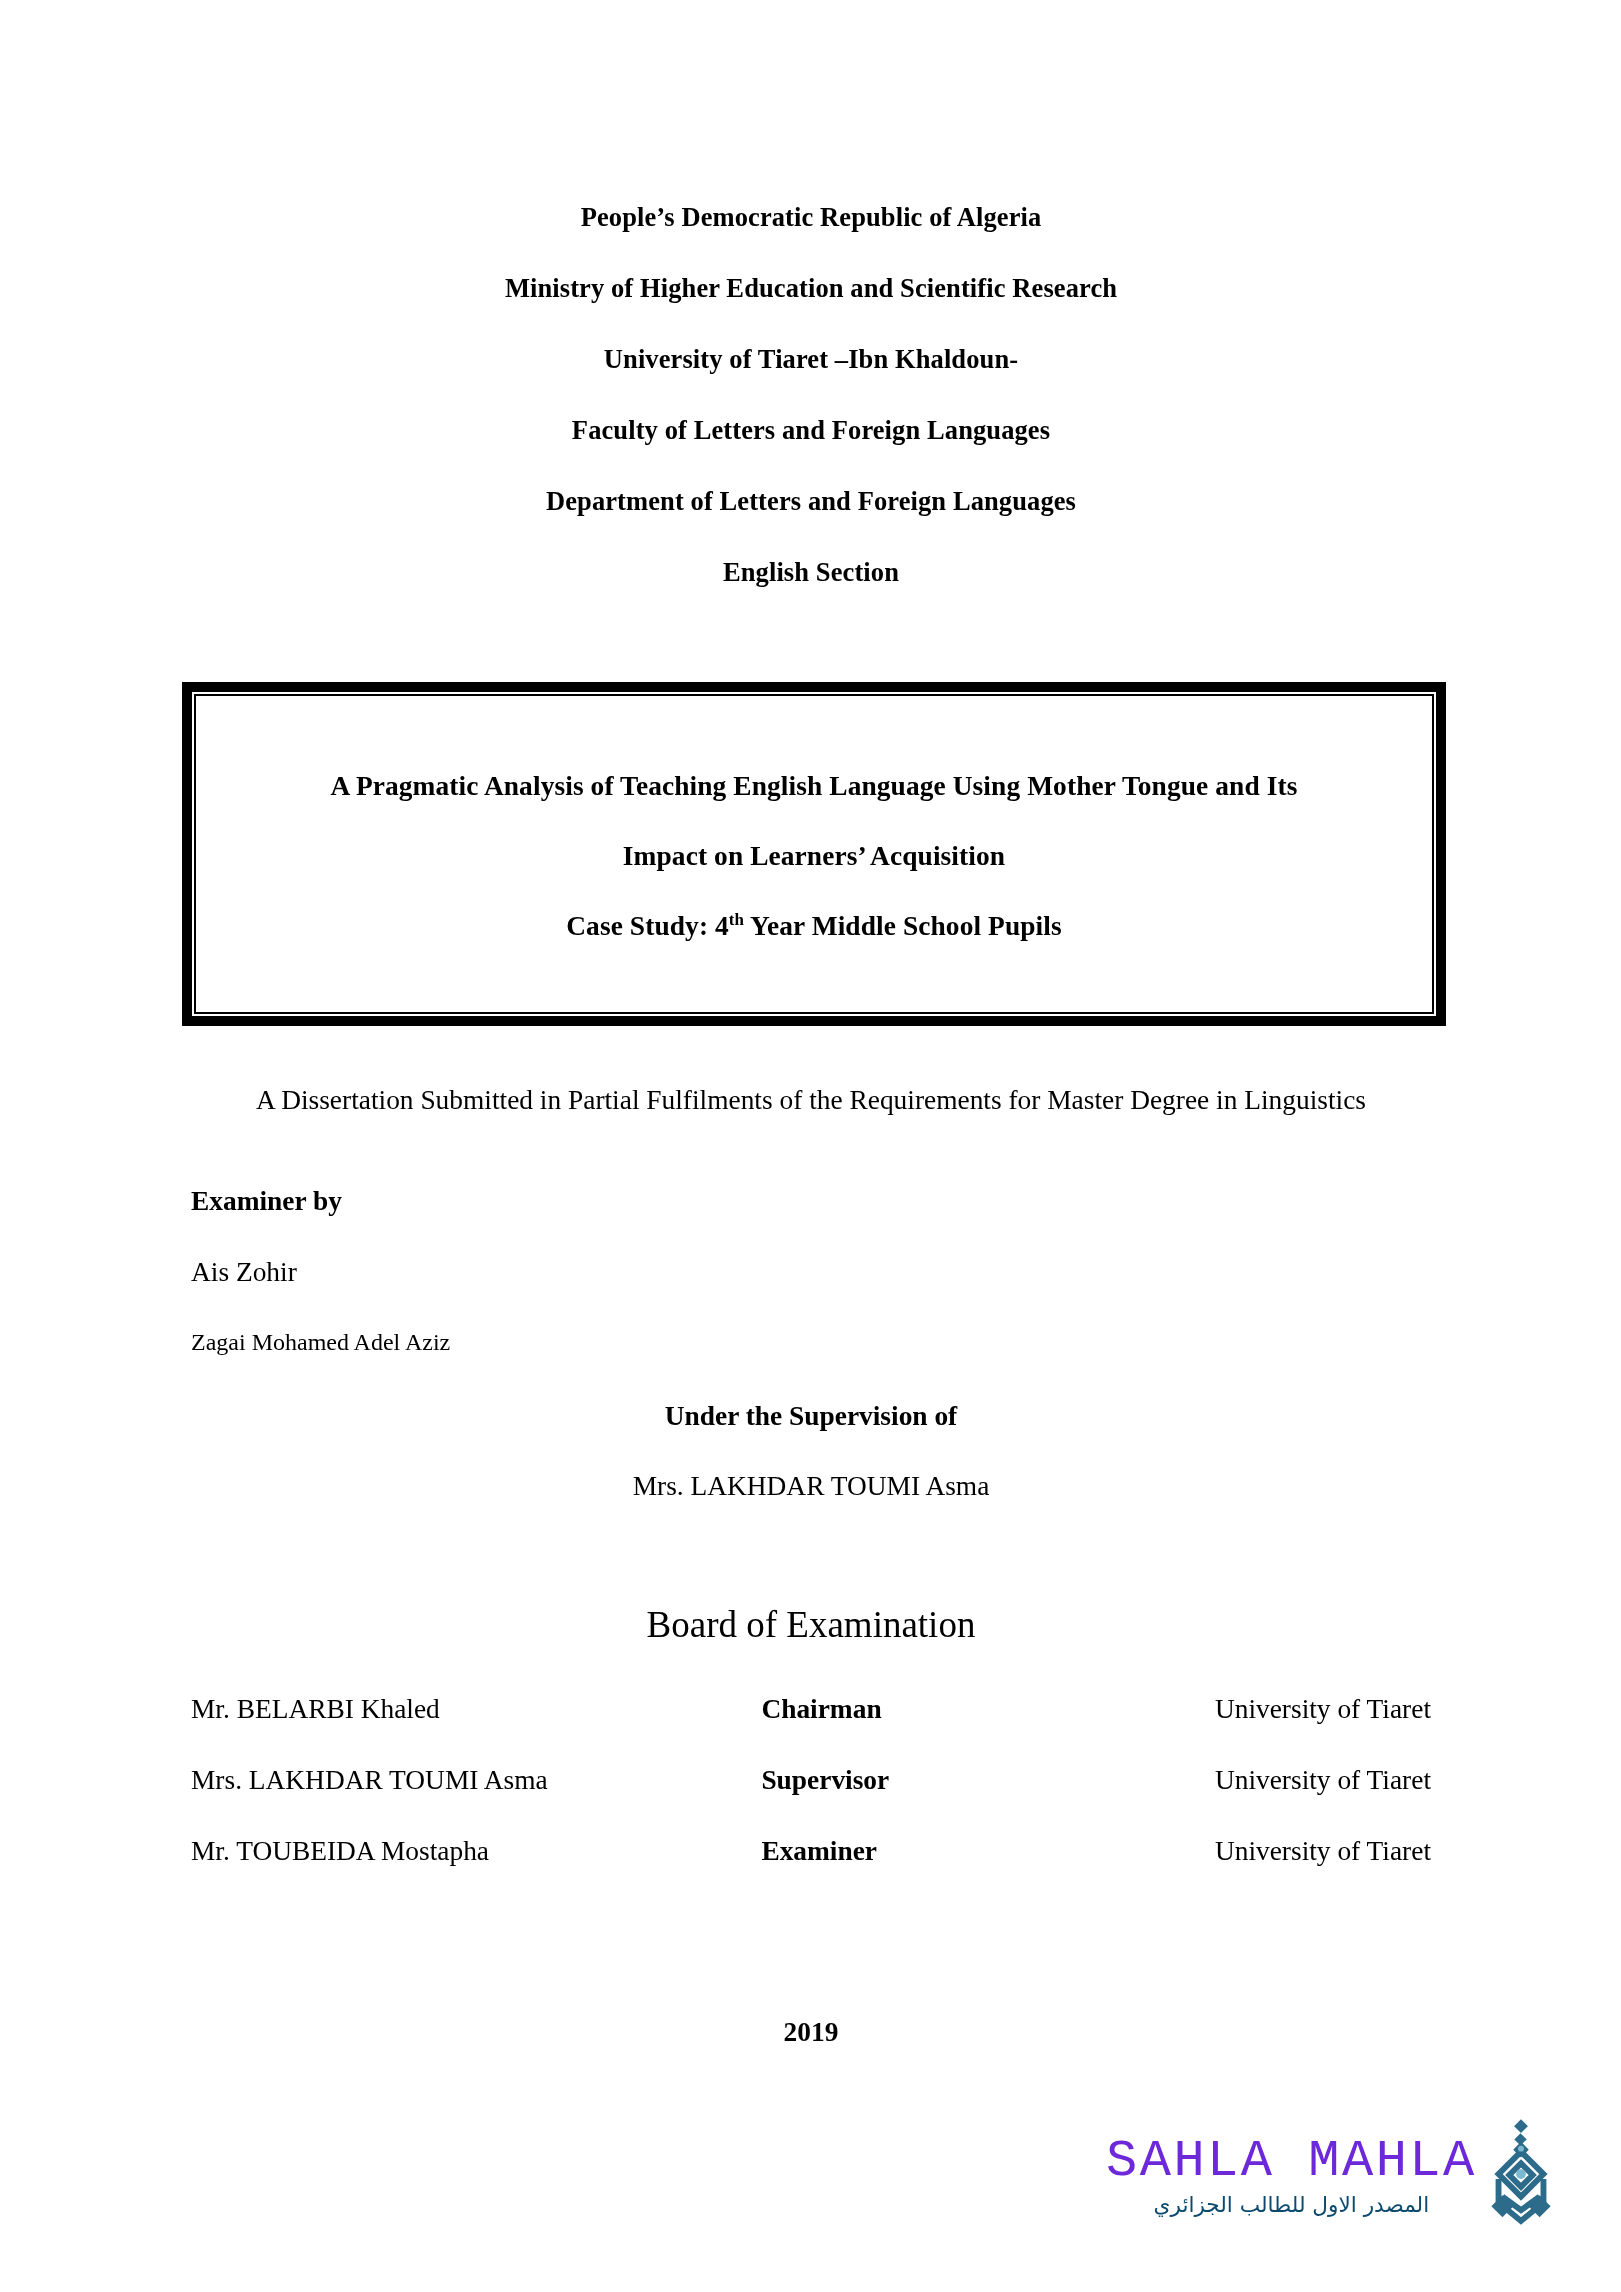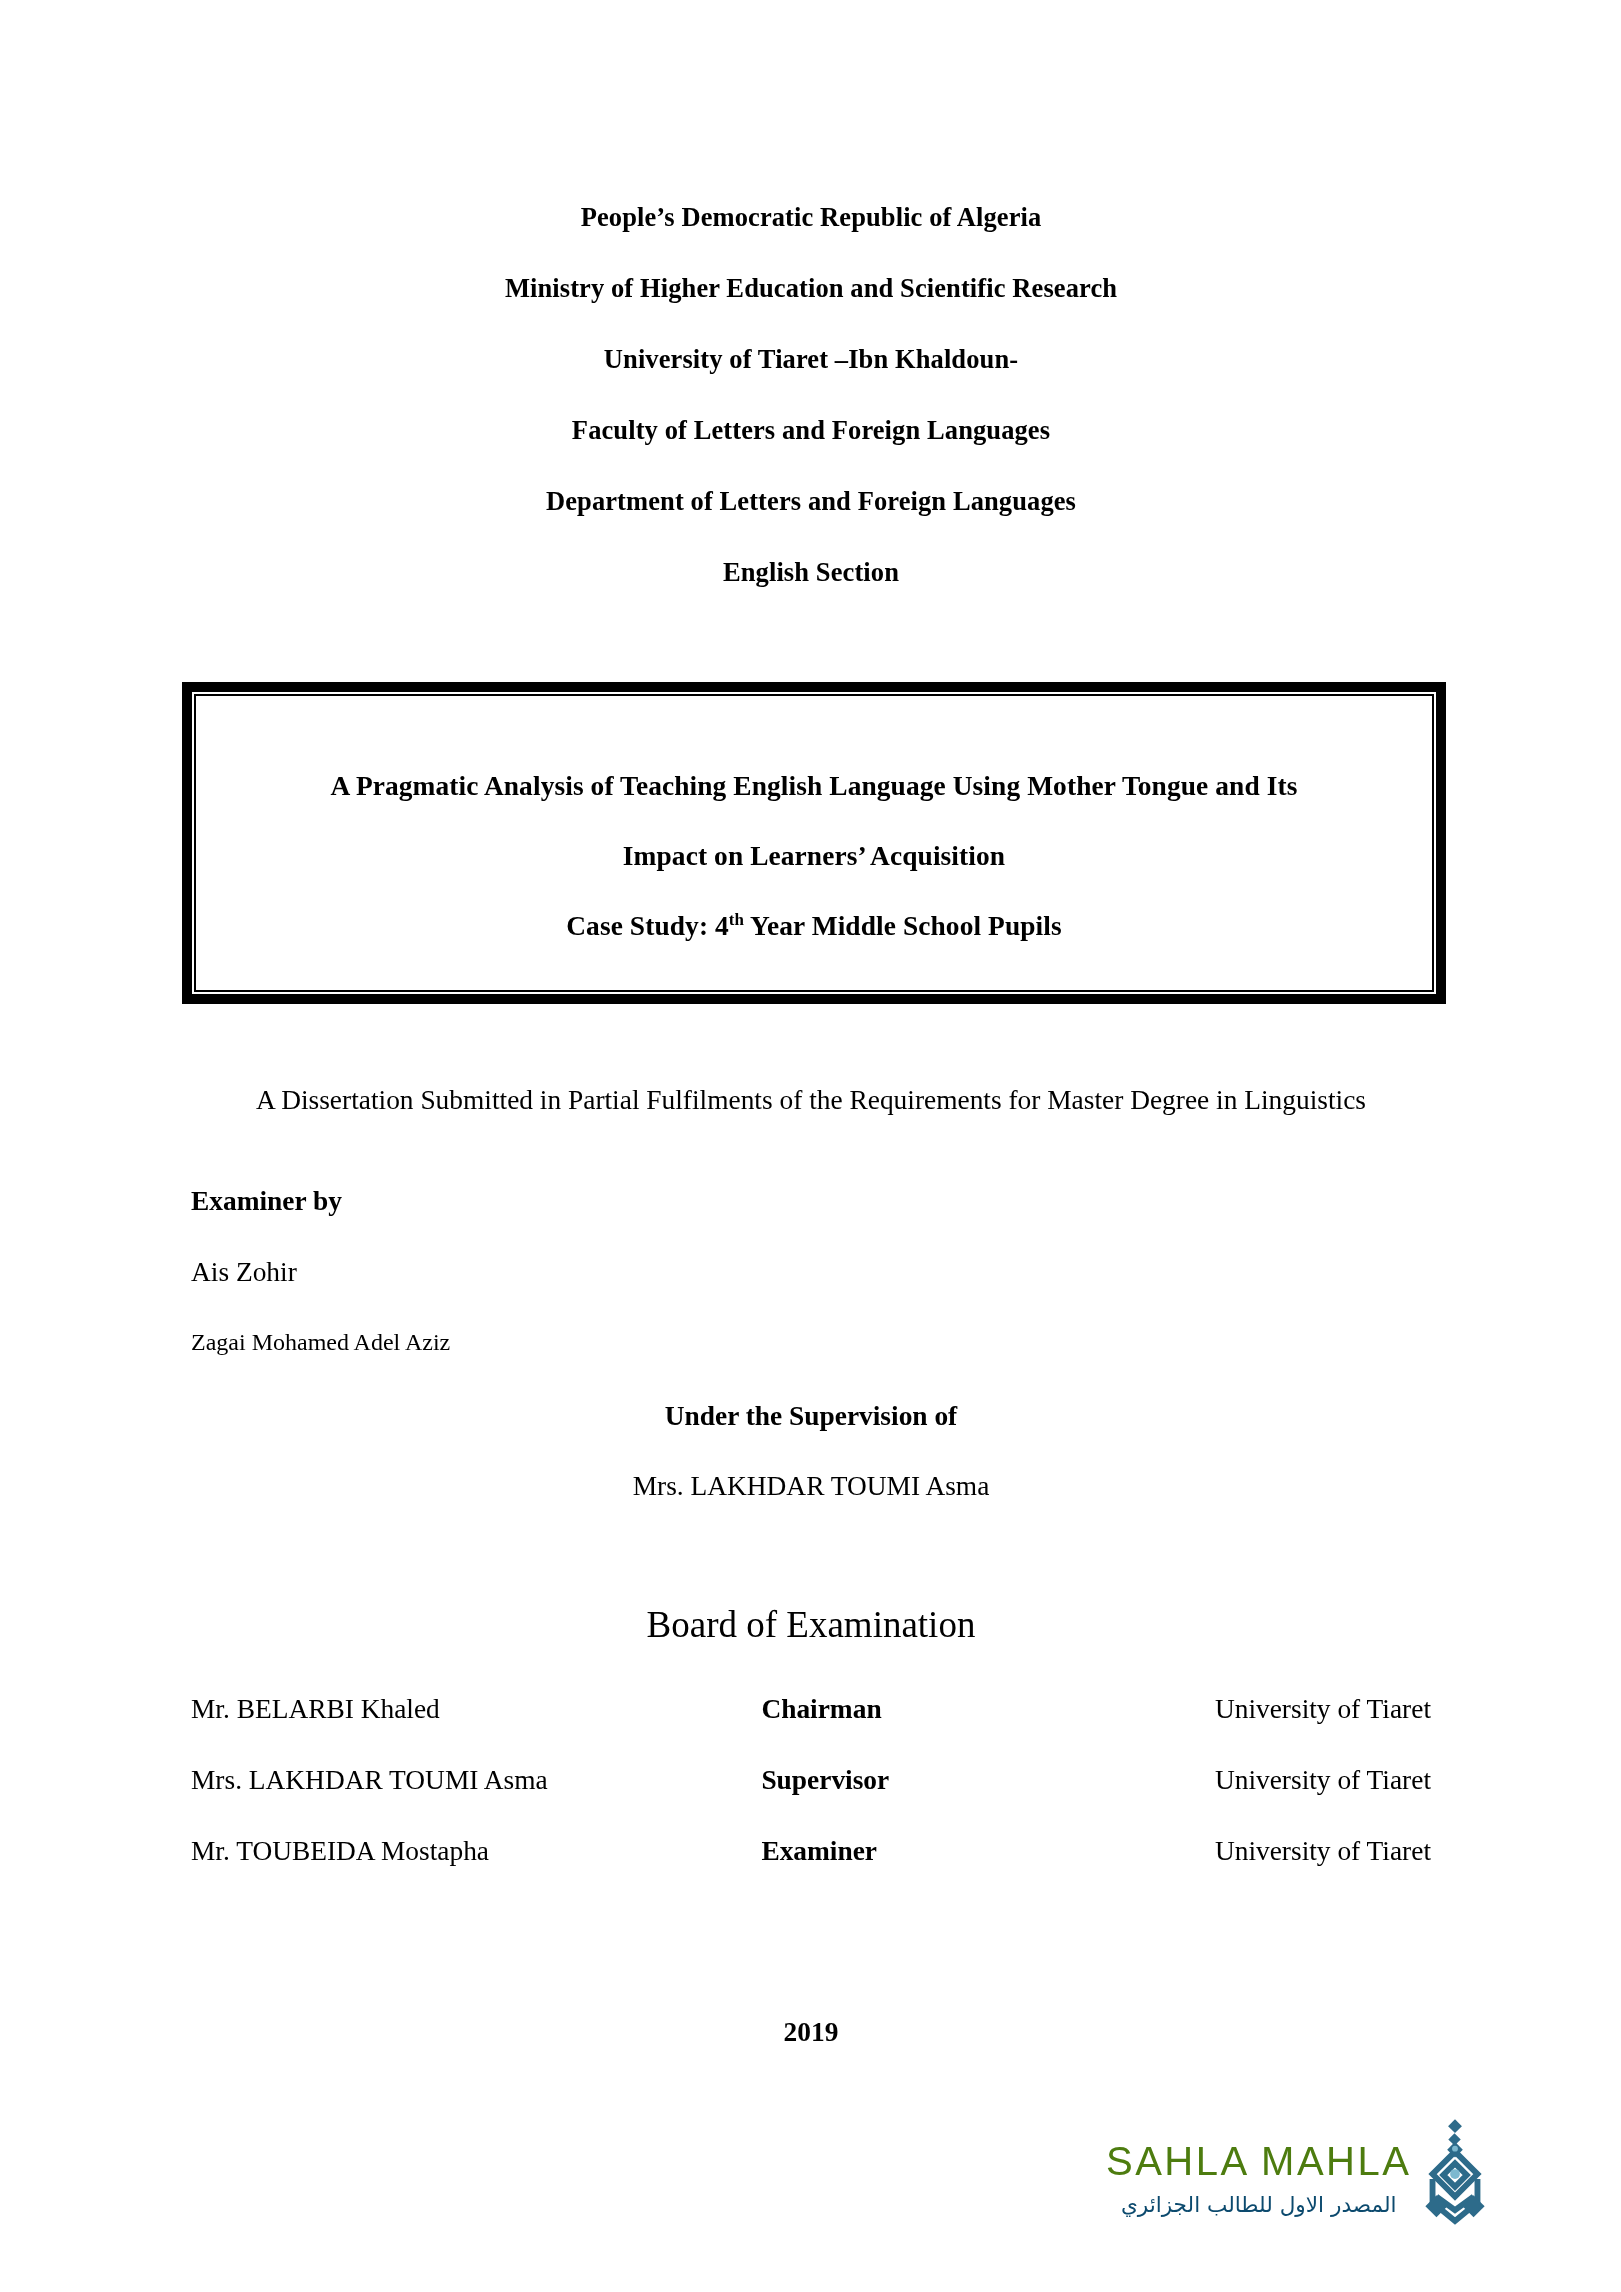--- a/index.html
+++ b/index.html
@@ -51,21 +51,21 @@
   .title-box-inner {
     border: 8.8px solid #000000;
     box-sizing: border-box;
     background: #ffffff;
     padding: 2px;
   }
   .title-box-face {
     border: 2px solid #000000;
     box-sizing: border-box;
     background: #ffffff;
-    padding: 55px 33px 29px 33px;
+    padding: 55px 33px 51px 33px;
     text-align: center;
   }
   .title-line {
     font-size: 27.4px;
     font-weight: bold;
     line-height: 70px;
     letter-spacing: 0.1px;
   }
   .title-line sup {
     font-size: 0.62em;
@@ -181,24 +181,24 @@
     align-items: center;
     justify-content: flex-start;
   }
   .logo-text {
     display: flex;
     flex-direction: column;
     align-items: center;
     justify-content: center;
   }
   .logo-wordmark {
-    font-family: Liberation Sans, sans-serif;
-    font-size: 40px;
+    font-family: Liberation Mono, monospace;
+    font-size: 52px;
     letter-spacing: 2.5px;
-    color: #4d7c0f;
+    color: #6d28d9;
     line-height: 49px;
     white-space: nowrap;
   }
   .logo-arabic {
     font-family: "DejaVu Sans", "Liberation Sans", sans-serif;
     font-size: 21.6px;
     color: #0c4a6e;
     line-height: 33px;
     direction: rtl;
     white-space: nowrap;

